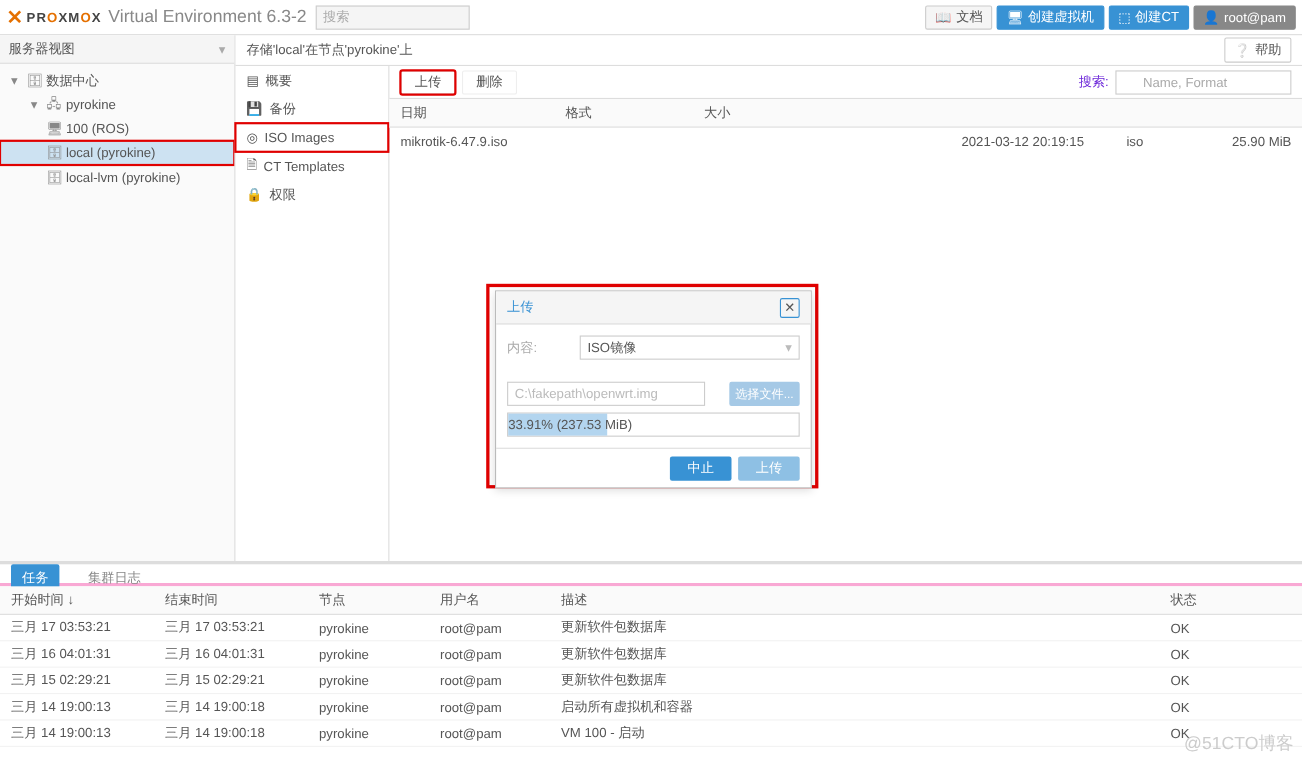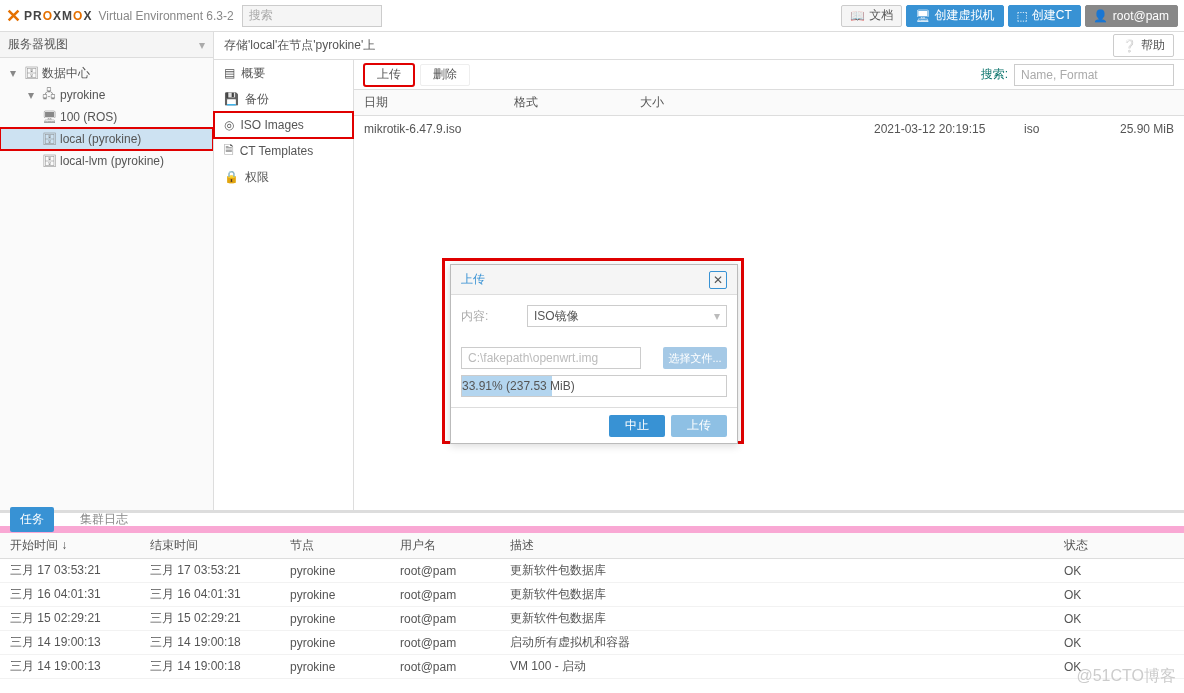--- a/index.html
+++ b/index.html
@@ -2,21 +2,21 @@
 <html><head>
 <meta charset="utf-8">
 <style>
 *{box-sizing:border-box;margin:0;padding:0;font-family:"Helvetica Neue",Arial,sans-serif;font-size:12px;color:#555}
 body{background:#fff;width:1184px;height:693px;overflow:hidden;position:relative}
 .header{height:32px;background:#fff;border-bottom:1px solid #ddd;display:flex;align-items:center;padding:0 6px}
 .logo{display:flex;align-items:center;gap:2px;font-weight:bold;font-size:15px;letter-spacing:1px}
 .logo .x{color:#e57000;font-size:18px}
 .logo .txt{color:#444}
 .logo .o{color:#e57000}
-.ver{color:#888;margin-left:6px;font-size:12px}
+.ver{color:#888;margin-left:6px;font-size:16px}
 .search-box{margin-left:8px;width:140px;height:22px;border:1px solid #ccc;background:#f5f5f5;padding:0 6px;color:#aaa;display:flex;align-items:center}
 .spacer{flex:1}
 .hbtn{height:22px;padding:0 8px;margin-left:4px;border:1px solid #ccc;background:#f5f5f5;display:flex;align-items:center;gap:4px;color:#555;cursor:pointer;border-radius:2px}
 .hbtn.blue{background:#3892d4;border-color:#3892d4;color:#fff}
 .hbtn.blue *{color:#fff}
 .hbtn.grey{background:#888;border-color:#888;color:#fff}
 .hbtn.grey *{color:#fff}
 .main{display:flex;height:478px}
 .sidebar{width:214px;border-right:1px solid #ddd;background:#fafafa;display:flex;flex-direction:column}
 .view-sel{height:26px;border-bottom:1px solid #ddd;background:#f5f5f5;display:flex;align-items:center;padding:0 8px;color:#888}
@@ -33,22 +33,22 @@
 .crumb{height:28px;border-bottom:1px solid #ddd;display:flex;align-items:center;padding:0 10px;color:#888}
 .helpbtn{margin-left:auto;border:1px solid #ccc;padding:2px 8px;border-radius:2px;color:#888;background:#fff;display:flex;align-items:center;gap:4px}
 .body{flex:1;display:flex}
 .submenu{width:140px;border-right:1px solid #ddd}
 .sm-item{height:26px;display:flex;align-items:center;gap:6px;padding:0 10px;color:#888;cursor:pointer}
 .sm-item.sel{background:#fff;color:#555}
 .listarea{flex:1;display:flex;flex-direction:column}
 .toolbar{height:30px;border-bottom:1px solid #ddd;display:flex;align-items:center;padding:0 10px;gap:6px}
 .tbtn{height:22px;padding:0 12px;border:1px solid #ccc;background:#fff;display:flex;align-items:center;color:#888;cursor:pointer;border-radius:2px}
 .tbtn.disabled{color:#ccc;border-color:#eee}
-.searchlbl{margin-left:auto;color:#0f766e}
-.searchfield{width:160px;height:22px;border:1px solid #ccc;padding:0 6px;color:#aaa;display:flex;align-items:center}
+.searchlbl{margin-left:auto;color:#6d28d9}
+.searchfield{width:160px;height:22px;border:1px solid #ccc;padding:0 24px;color:#aaa;display:flex;align-items:center}
 .thead{height:26px;border-bottom:1px solid #ddd;display:flex;align-items:center;color:#888;background:#fafafa}
 .thead div,.trow div{padding:0 10px}
 .c-name{flex:1}
 .c-date{width:150px}
 .c-fmt{width:80px}
 .c-size{width:90px;text-align:right}
 .trow{height:26px;display:flex;align-items:center}
 .dialog{position:absolute;left:450px;top:264px;width:288px;background:#fff;border:1px solid #bbb;box-shadow:0 2px 8px rgba(0,0,0,.15)}
 .redframe{position:absolute;left:442px;top:258px;width:302px;height:186px;border:3px solid #e00000;pointer-events:none}
 .dlg-head{height:30px;display:flex;align-items:center;padding:0 10px;border-bottom:1px solid #ddd;background:#f5f5f5}
@@ -63,21 +63,21 @@
 .pathrow .path{flex:1;height:22px;border:1px solid #ccc;padding:0 6px;color:#bbb;display:flex;align-items:center}
 .pathrow .browse{width:64px;height:22px;background:#a5c9e6;color:#fff;display:flex;align-items:center;justify-content:center;font-size:11px;border-radius:2px}
 .progress{height:22px;border:1px solid #ccc;position:relative;display:flex;align-items:center;justify-content:flex-start}
 .progress .bar{position:absolute;left:0;top:0;bottom:0;background:#b3d5ef}
 .progress .ptxt{position:relative;color:#555}
 .dlg-foot{height:36px;border-top:1px solid #ddd;display:flex;align-items:center;justify-content:flex-end;padding:0 10px;gap:6px}
 .dbtn{height:22px;width:56px;display:flex;align-items:center;justify-content:center;border-radius:2px;cursor:pointer}
 .dbtn.primary{background:#3892d4;color:#fff}
 .dbtn.secondary{background:#8ec0e4;color:#fff}
 .bottom{height:183px;border-top:3px solid #ddd;display:flex;flex-direction:column}
-.btabs{height:20px;display:flex;align-items:center;padding:0 10px;gap:16px;border-bottom:7px solid #f9a8d4}
+.btabs{height:20px;display:flex;align-items:flex-start;padding:0 10px;gap:16px;border-bottom:3px solid #f9a8d4}
 .btab{cursor:pointer;color:#888;padding:4px 10px}
 .btab.sel{background:#3892d4;color:#fff;border-radius:2px}
 .bthead{height:26px;display:flex;background:#fafafa;border-bottom:1px solid #ddd;color:#888}
 .bt-st{width:140px;padding:0 10px;display:flex;align-items:center}
 .bt-et{width:140px;padding:0 10px;display:flex;align-items:center}
 .bt-nd{width:110px;padding:0 10px;display:flex;align-items:center}
 .bt-us{width:110px;padding:0 10px;display:flex;align-items:center}
 .bt-ds{flex:1;padding:0 10px;display:flex;align-items:center}
 .bt-stat{width:130px;padding:0 10px;display:flex;align-items:center}
 .btrow{height:24px;display:flex;border-bottom:1px solid #f2f2f2}

